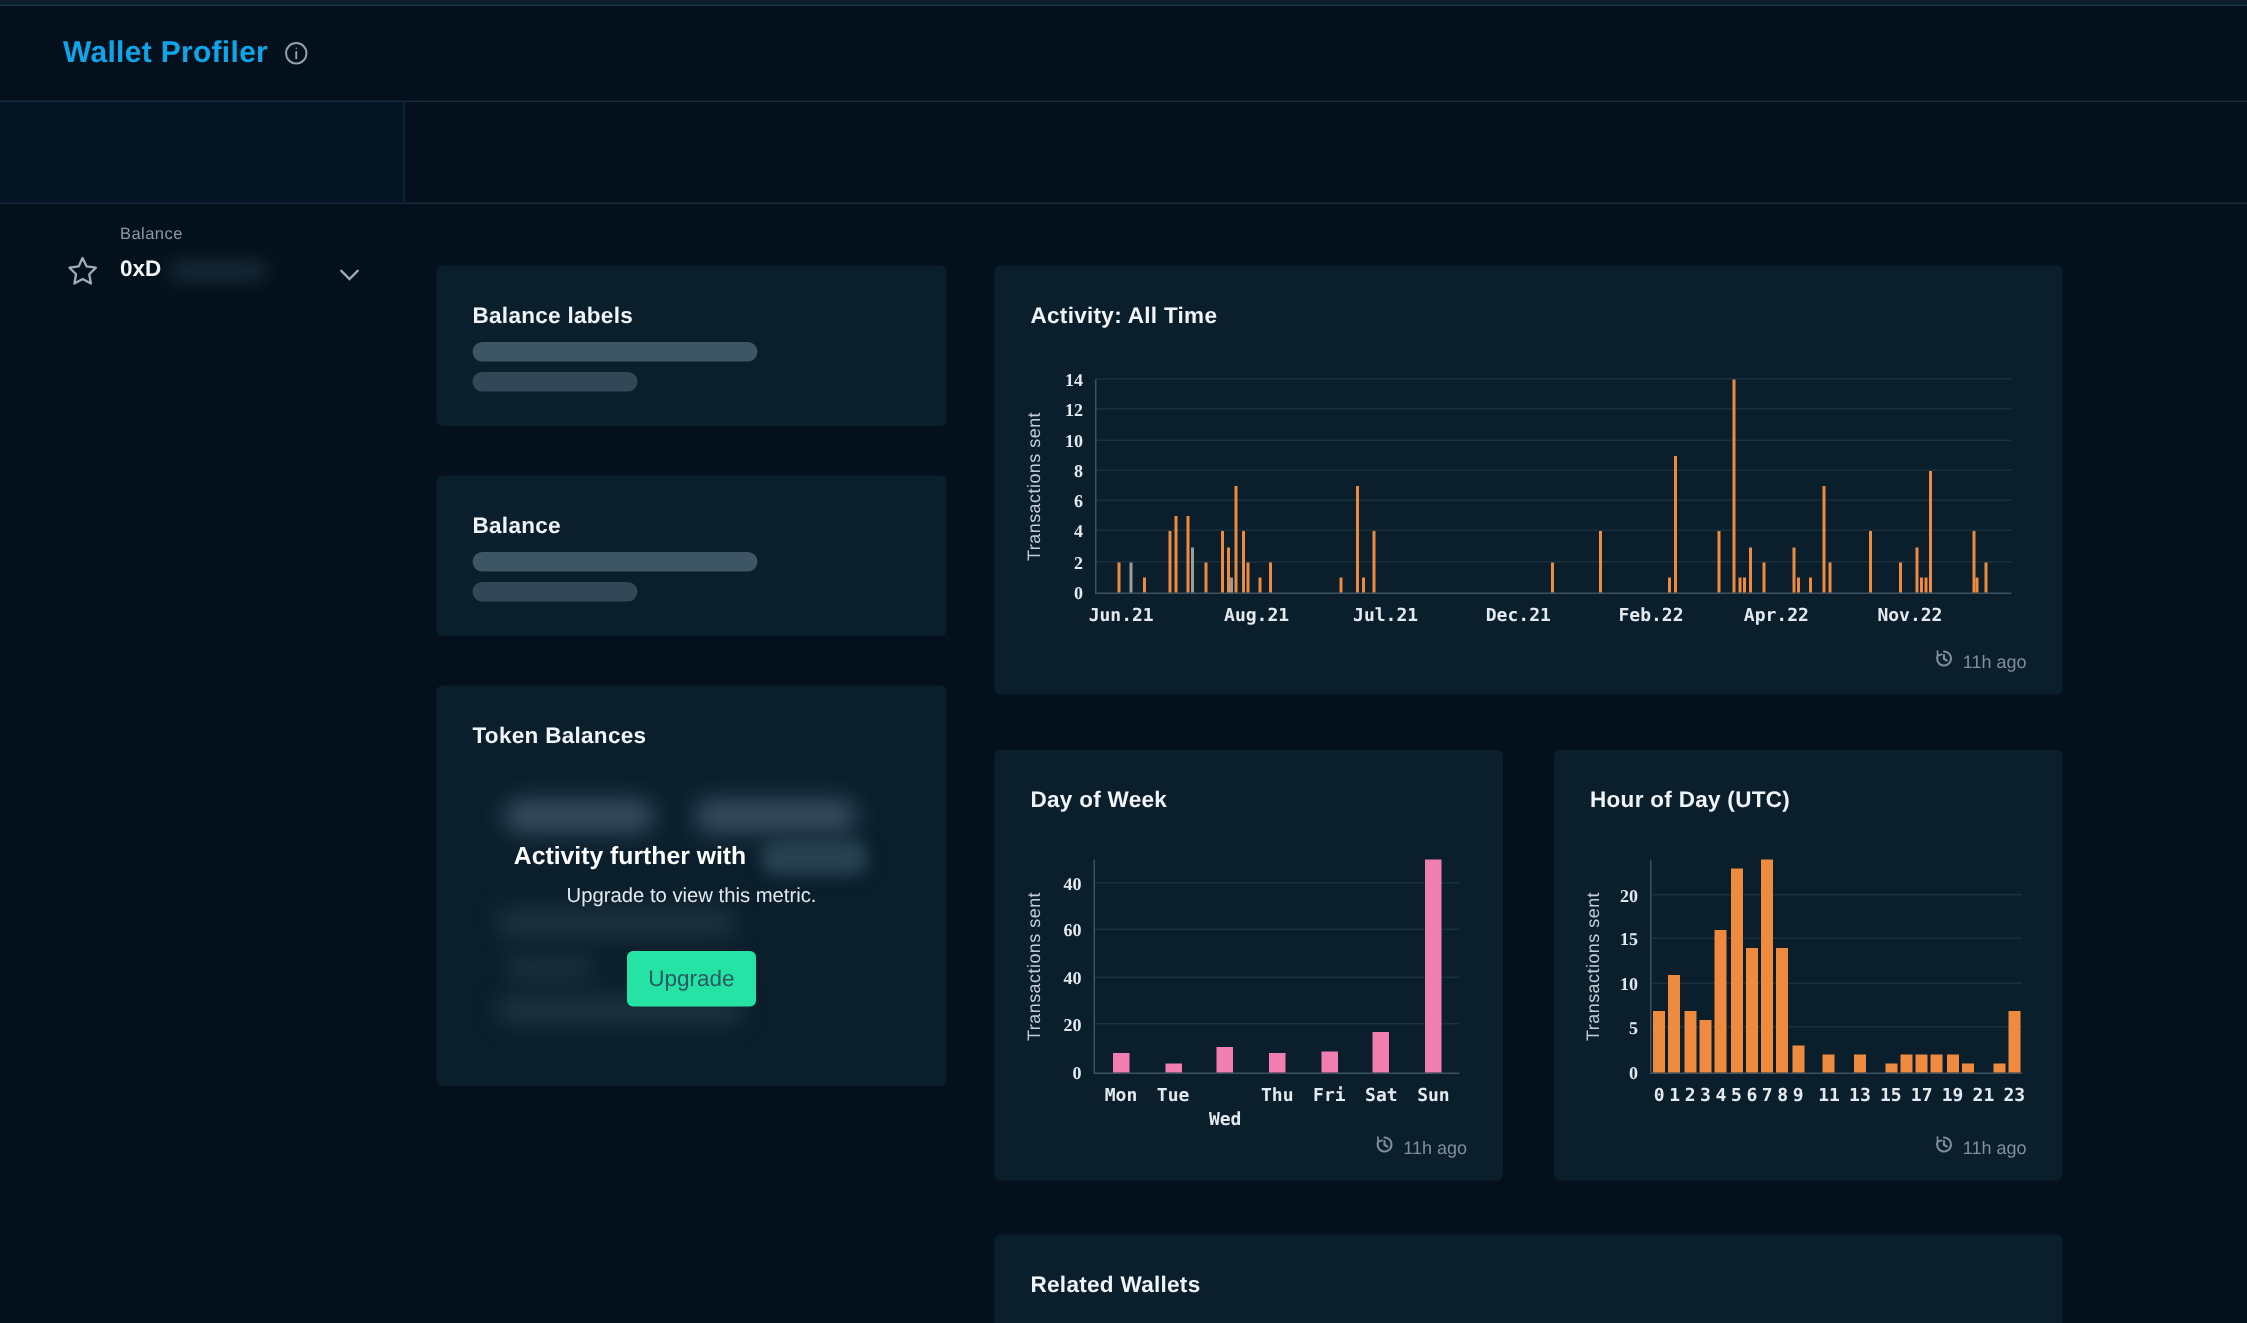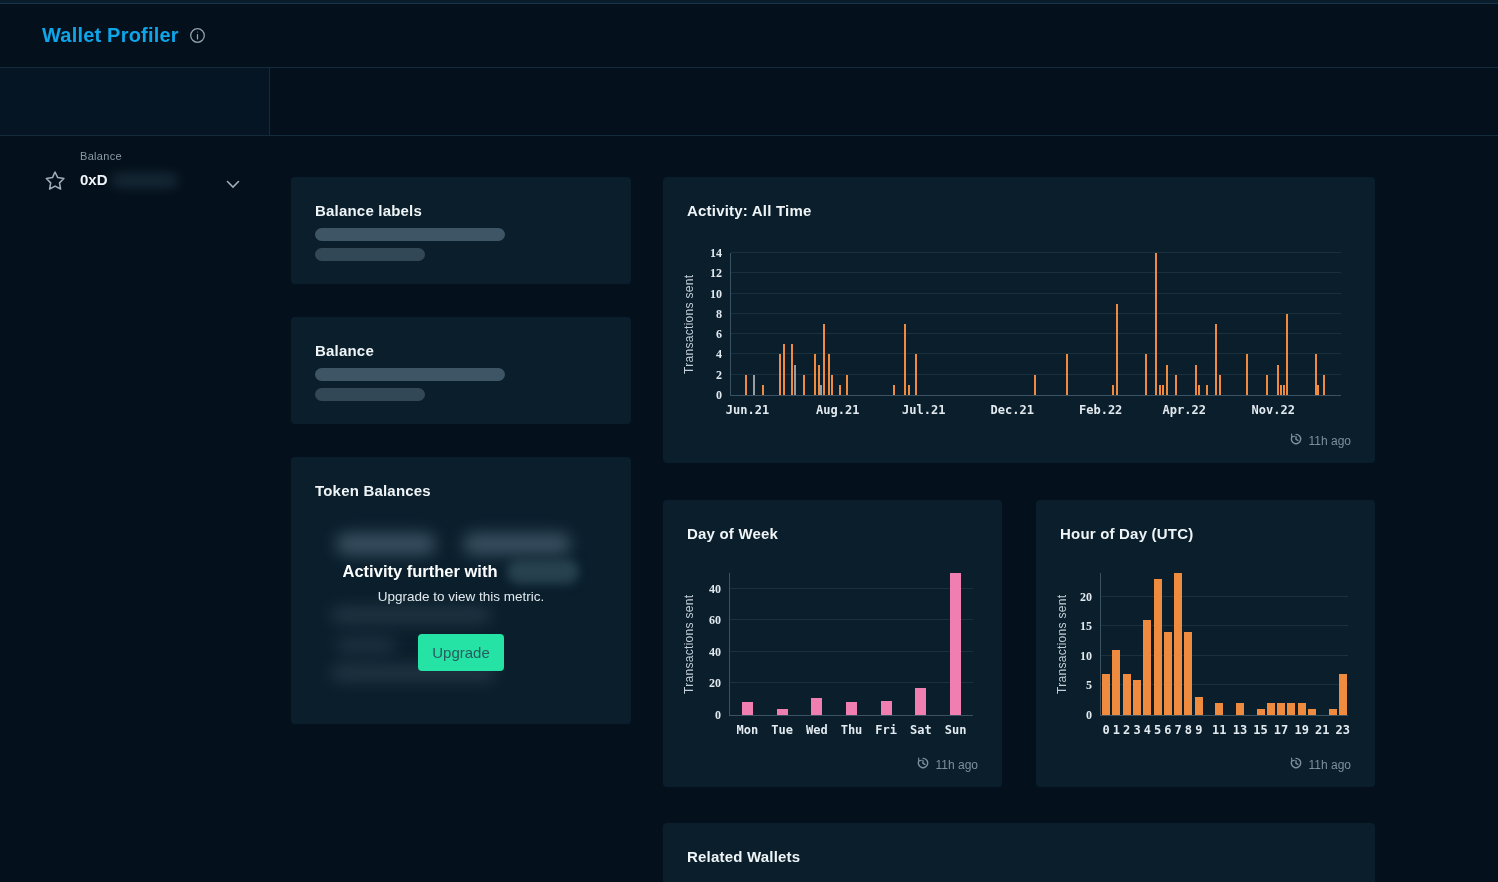--- a/index.html
+++ b/index.html
@@ -218,21 +218,21 @@
       <span class="ytick" style="bottom: 44.4444%;">40</span>
       <div class="gridline" style="bottom: 66.6667%;"></div>
       <span class="ytick" style="bottom: 66.6667%;">60</span>
       <div class="gridline" style="bottom: 88.8889%;"></div>
       <span class="ytick" style="bottom: 88.8889%;">40</span>
       <div class="vbar" style="left: calc(7.14286% - 5.5px); width: 11px; height: 8.88889%; background: rgb(240, 126, 177);"></div>
       <span class="xtick" style="left: 7.14286%;">Mon</span>
       <div class="vbar" style="left: calc(21.4286% - 5.5px); width: 11px; height: 4.44444%; background: rgb(240, 126, 177);"></div>
       <span class="xtick" style="left: 21.4286%;">Tue</span>
       <div class="vbar" style="left: calc(35.7143% - 5.5px); width: 11px; height: 12.2222%; background: rgb(240, 126, 177);"></div>
-      <span class="xtick" style="left: 35.7143%;">Wed</span>
+      <span class="xtick" style="left: 35.7143%; margin-top: 16px;">Wed</span>
       <div class="vbar" style="left: calc(50% - 5.5px); width: 11px; height: 8.88889%; background: rgb(240, 126, 177);"></div>
       <span class="xtick" style="left: 50%;">Thu</span>
       <div class="vbar" style="left: calc(64.2857% - 5.5px); width: 11px; height: 10%; background: rgb(240, 126, 177);"></div>
       <span class="xtick" style="left: 64.2857%;">Fri</span>
       <div class="vbar" style="left: calc(78.5714% - 5.5px); width: 11px; height: 18.8889%; background: rgb(240, 126, 177);"></div>
       <span class="xtick" style="left: 78.5714%;">Sat</span>
       <div class="vbar" style="left: calc(92.8571% - 5.5px); width: 11px; height: 100%; background: rgb(240, 126, 177);"></div>
       <span class="xtick" style="left: 92.8571%;">Sun</span>
     </div>
   <div class="updated">

